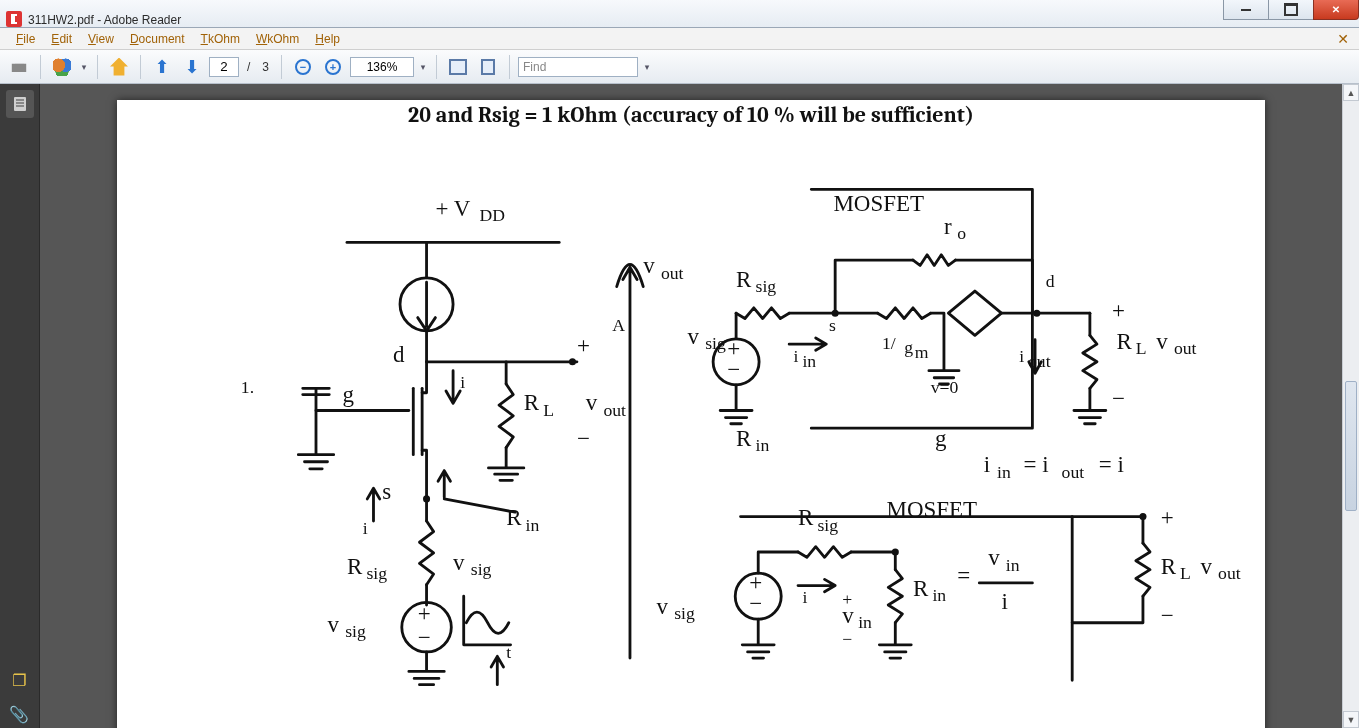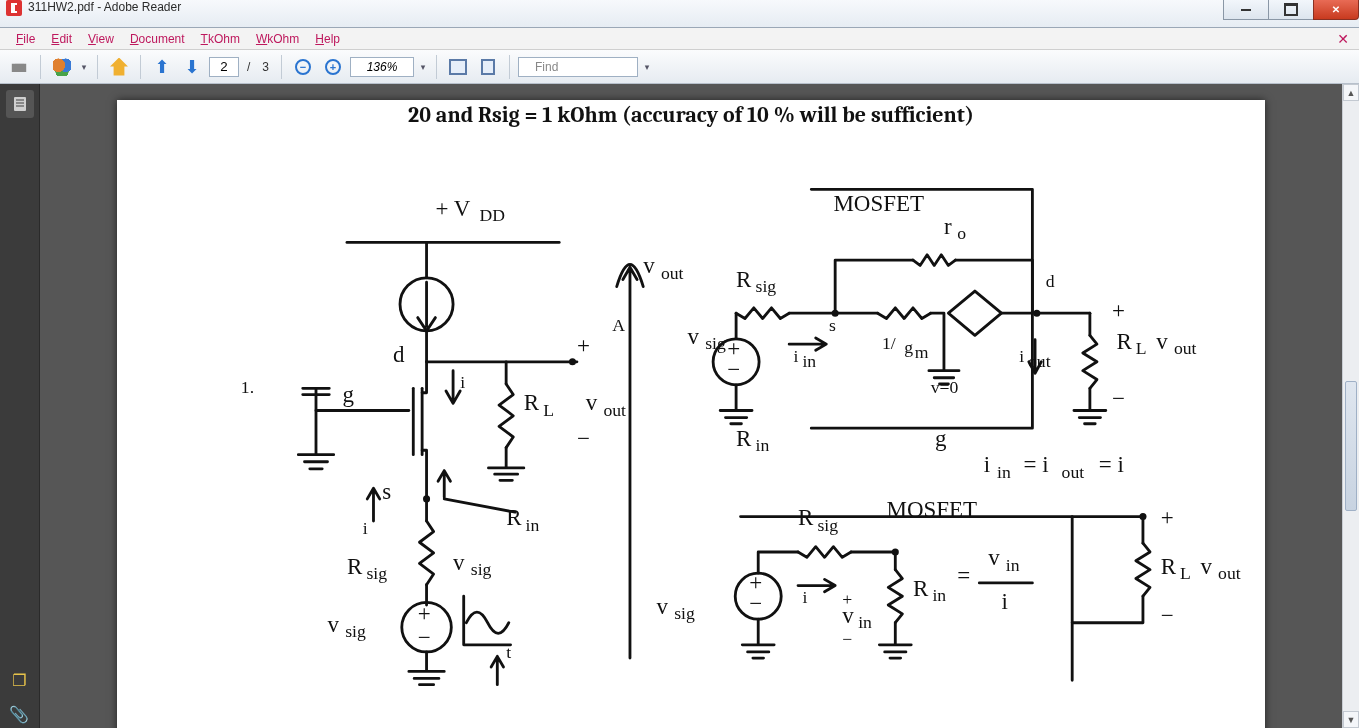--- a/index.html
+++ b/index.html
@@ -3,21 +3,21 @@
 <meta charset="utf-8">
 <style>
   * { box-sizing: border-box; margin: 0; padding: 0; font-family: "Segoe UI", Tahoma, sans-serif; }
   html, body { width: 1359px; height: 728px; overflow: hidden; background: #fff; }
 
   
   .titlebar {
     height: 28px;
     background: linear-gradient(#f7f9fc, #e6ecf3);
     border-bottom: 1px solid #9aa7b6;
-    display: flex; align-items: flex-start;
+    display: flex; align-items: flex-end;
     padding-left: 6px;
     font-size: 12px; color: #2b2b2b;
   }
   .titlebar .app-icon {
     width: 16px; height: 16px; margin-right: 6px;
     background: #d33; border-radius: 2px; position: relative;
   }
   .titlebar .app-icon::after {
     content: ""; position: absolute; inset: 3px 5px 3px 5px;
     border-left: 4px solid #fff; border-top: 2px solid #fff; border-bottom: 2px solid #fff;
@@ -34,21 +34,21 @@
     background: linear-gradient(#e86b55, #c83a1f); color: #fff; border-color: #8a3022;
     border-bottom-right-radius: 4px;
   }
   .win-btn.min::before { content:""; width:10px; border-bottom:2px solid #333; }
   .win-btn.max::before { content:""; width:10px; height:8px; border:2px solid #333; border-top-width:3px; }
   .win-btn.close::before { content:"✕"; font-weight:bold; }
 
   
   .menubar {
     height: 22px; background: #f3f3f3; border-bottom: 1px solid #cfcfcf;
-    display: flex; align-items: center; font-size: 12px; color: #be185d;
+    display: flex; align-items: center; font-size: 12px; color: #a16207;
     padding-left: 8px;
   }
   .menubar .menu-item { padding: 2px 8px; cursor: default; }
   .menubar .menu-item u { text-decoration: underline; }
   .menubar .spacer { flex: 1; }
   .menubar .close-doc {
     width: 20px; height: 18px; display:flex; align-items:center; justify-content:center;
     font-size: 14px; margin-right: 6px; cursor: pointer;
   }
 
@@ -65,25 +65,25 @@
     background: transparent; color:#335;
   }
   .tb-sep { width:1px; height:24px; background:#c2cbd5; margin:0 4px; }
   .tb-drop { width:10px; display:flex; align-items:center; justify-content:center; color:#556; font-size:9px; }
   .page-input {
     width: 30px; height: 20px; text-align:center; border:1px solid #9fb0c3; background:#fff;
   }
   .page-total { padding: 0 4px; color:#333; }
   .zoom-select {
     width: 64px; height: 20px; border:1px solid #9fb0c3; background:#fff;
-    display:flex; align-items:center; justify-content:center; padding:0 4px;font-style:italic;
+    display:flex; align-items:center; justify-content:center; padding:0 4px;
   }
   .find-box {
     width: 120px; height: 20px; border:1px solid #9fb0c3; background:#fff;
-    display:flex; align-items:center; padding:0 16px; color:#888;
+    display:flex; align-items:center; padding:0 4px; color:#888;
   }
 
   
   .ico { width:18px; height:18px; display:inline-block; }
   .ico-print { background:#888; clip-path: polygon(10% 35%,90% 35%,90% 80%,10% 80%); position:relative;}
   .ico-print::before{content:"";position:absolute;left:25%;top:0;width:50%;height:35%;background:#bbb;}
   .ico-collab { background: radial-gradient(circle at 30% 40%, #e08030 0 40%, transparent 41%), radial-gradient(circle at 70% 40%, #3a7ad6 0 40%, transparent 41%), radial-gradient(circle at 50% 75%, #49a34a 0 40%, transparent 41%);}
   .ico-upload { background:#f0b030; clip-path: polygon(20% 100%,20% 50%,0 50%,50% 0,100% 50%,80% 50%,80% 100%);}
   .ico-prev { color:#2a74d0; font-size:18px; }
   .ico-next { color:#2a74d0; font-size:18px; }

